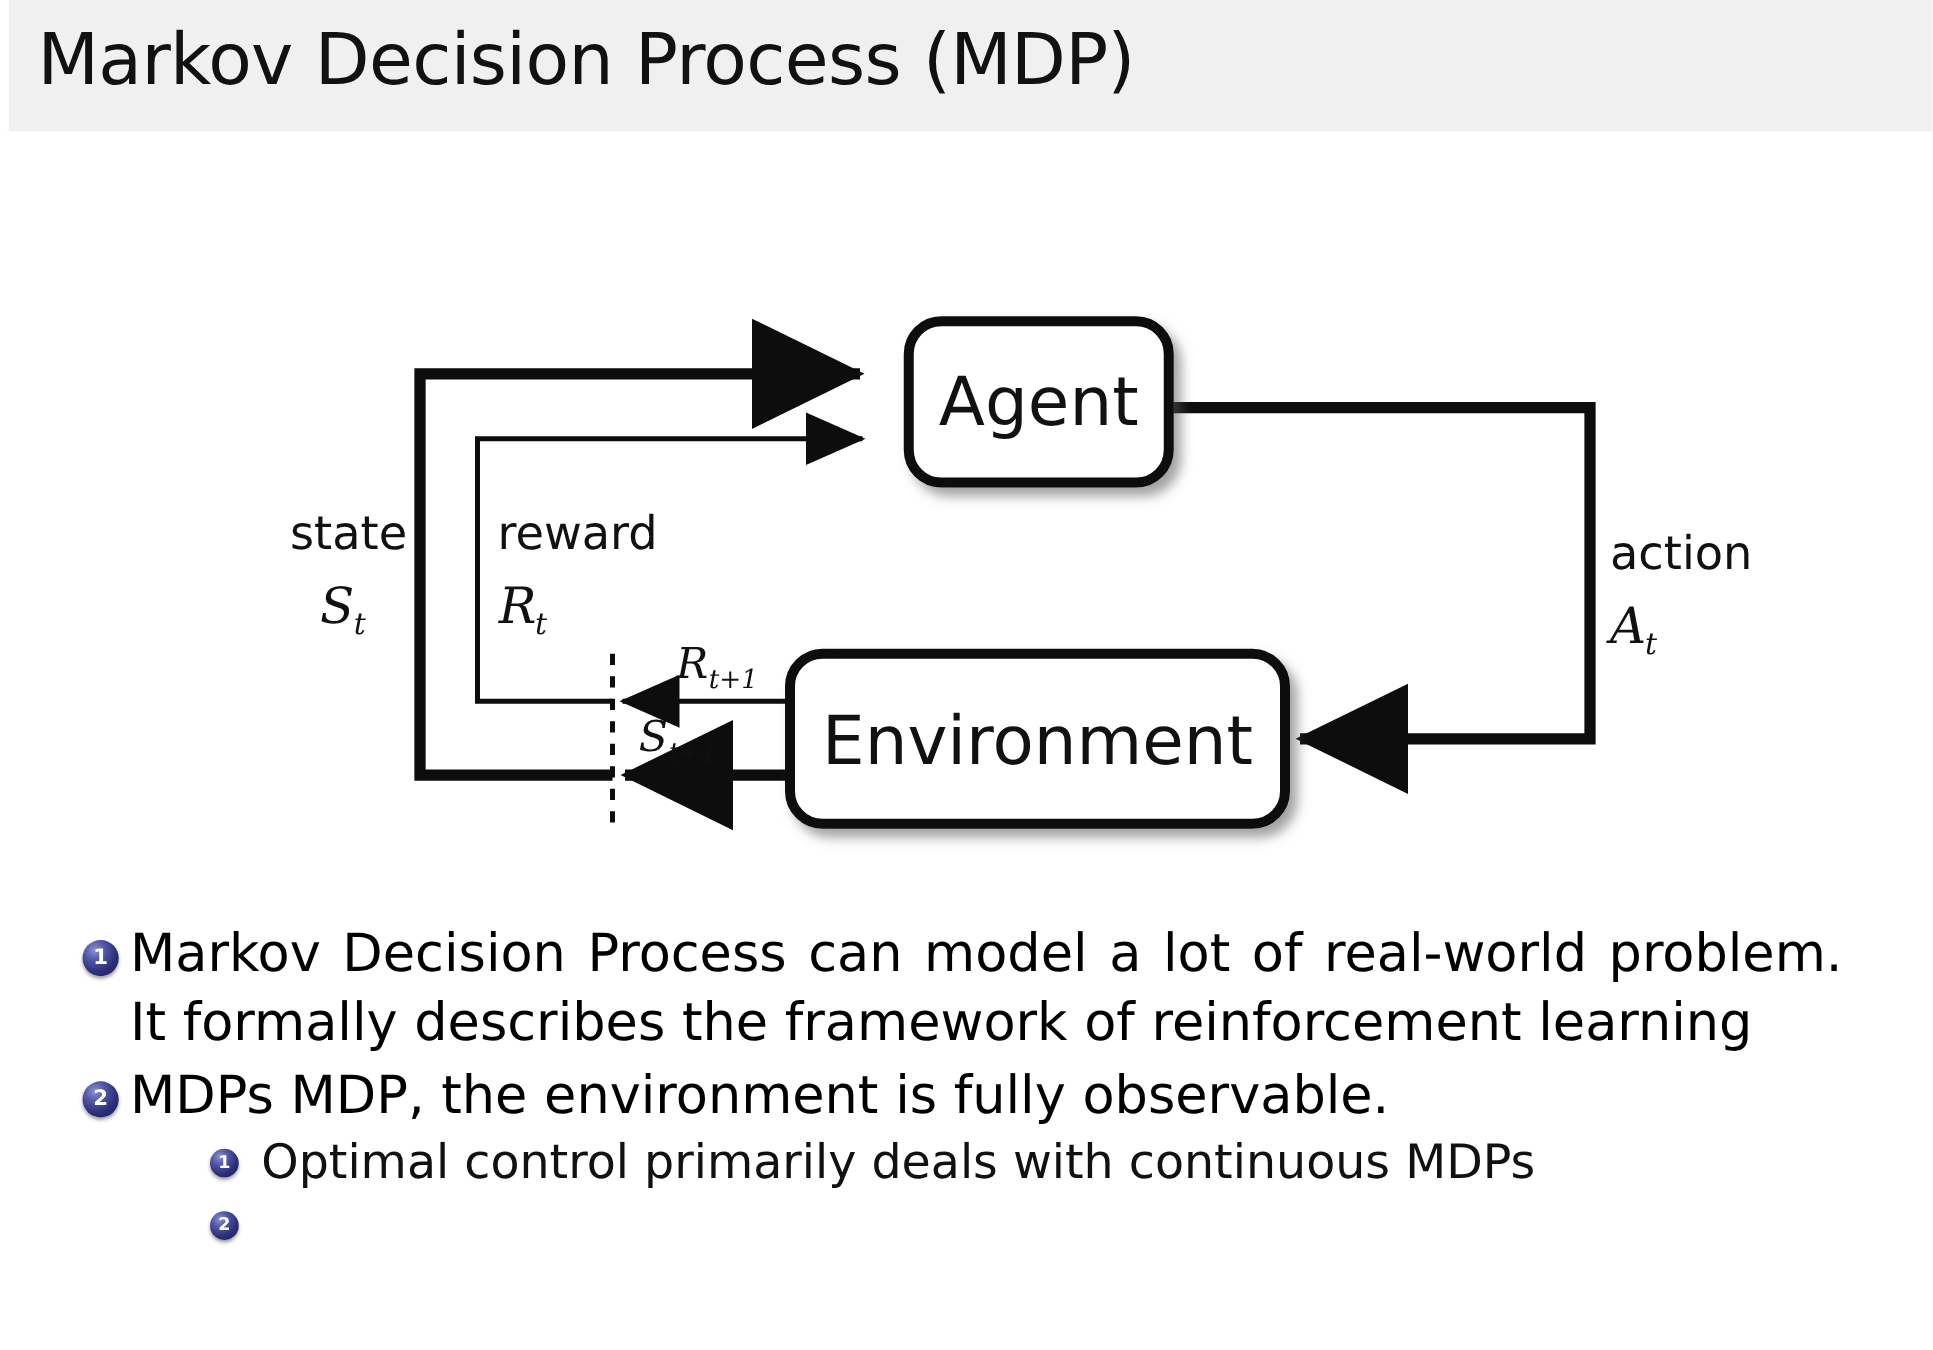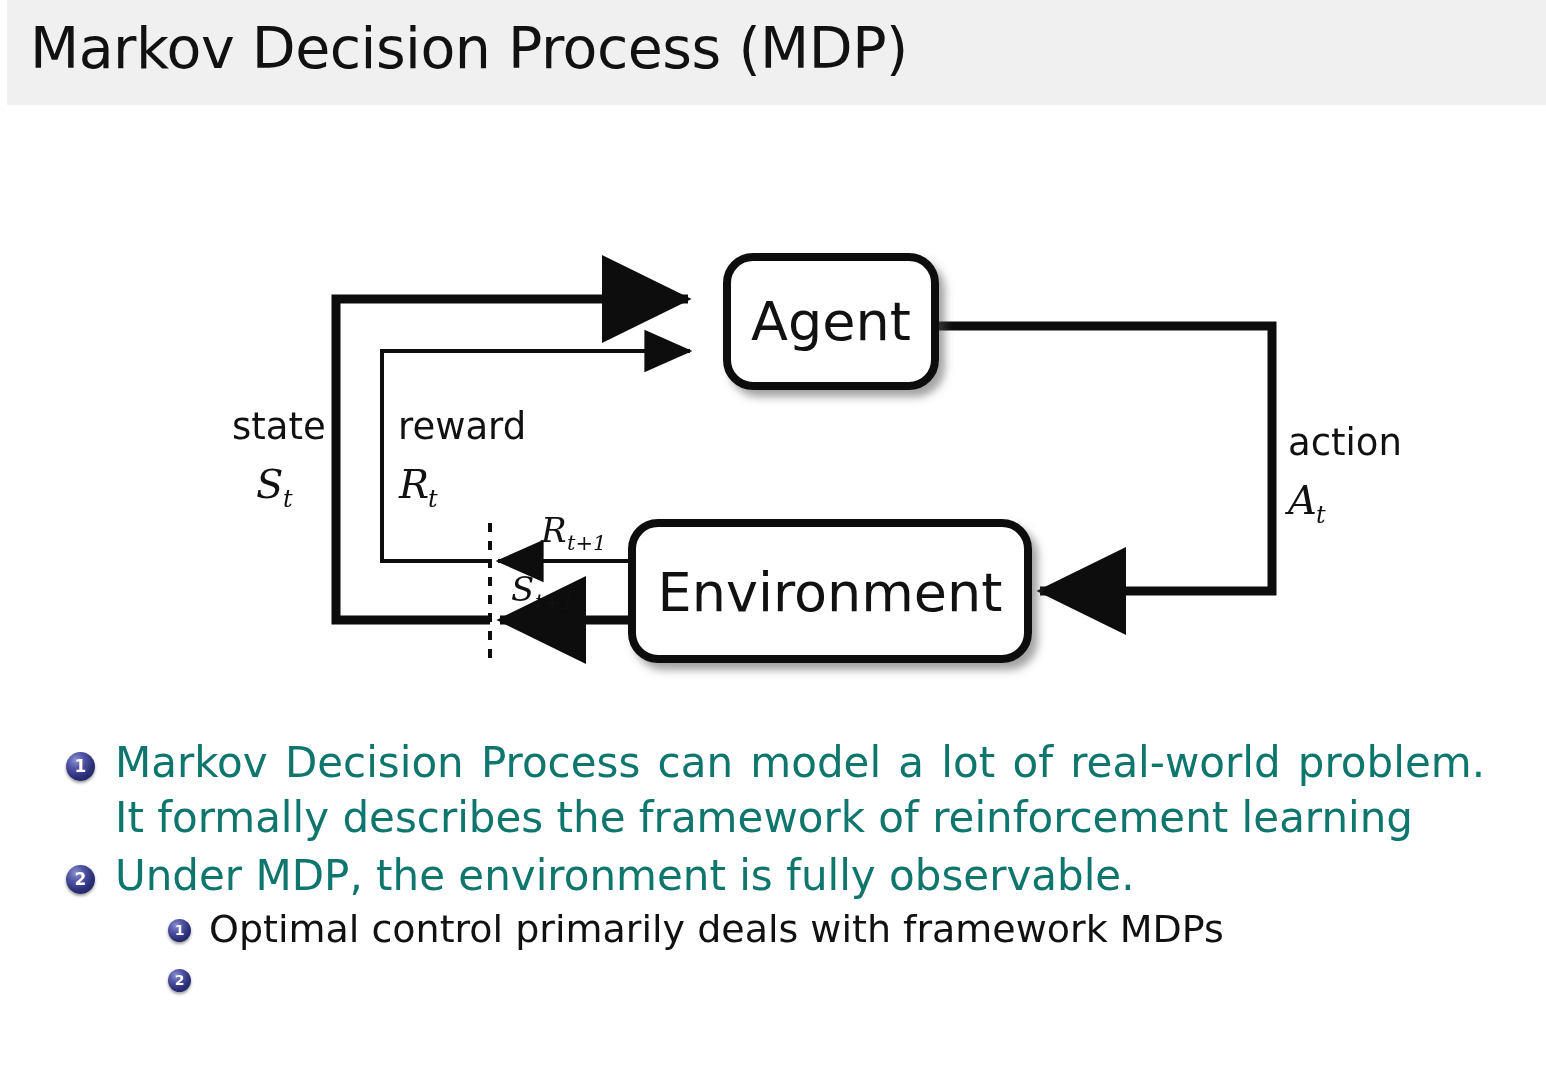--- a/index.html
+++ b/index.html
@@ -117,23 +117,23 @@
   }
   .ball-2 {
     width: 23px; height: 23px; line-height: 23px;
     font-size: 14px;
     margin-top: 14px;
   }
 
   .bullet-text-1 {
     font-family: "DejaVu Sans", "Liberation Sans", sans-serif;
     font-size: 42px;
-    color: #0f766e;
+    color: #000000;
     line-height: 1.32;
-    margin-left: 20px;
+    margin-left: 9px;
     max-width: 1370px;
     text-align: justify;
     text-justify: inter-word;
   }
   .bullet-text-1.nowrapline { text-align: left; }
   .bullet-text-2 {
     font-family: "DejaVu Sans", "Liberation Sans", sans-serif;
     font-size: 38px;
     color: #111111;
     line-height: 1.3;
@@ -228,26 +228,26 @@
 
   <div id="bullets">
 
     <div class="bullet-row lvl1">
       <span class="ball ball-1">1</span>
       <span class="bullet-text-1">Markov Decision Process can model a lot of real-world problem. It formally describes the framework of reinforcement learning</span>
     </div>
 
     <div class="bullet-row lvl1">
       <span class="ball ball-1">2</span>
-      <span class="bullet-text-1 nowrapline">Under MDP, the environment is fully observable.</span>
+      <span class="bullet-text-1 nowrapline">MDPs MDP, the environment is fully observable.</span>
     </div>
 
     <div class="bullet-row lvl2">
       <span class="ball ball-2">1</span>
-      <span class="bullet-text-2">Optimal control primarily deals with framework MDPs</span>
+      <span class="bullet-text-2">Optimal control primarily deals with continuous MDPs</span>
     </div>
 
     <div class="bullet-row lvl2">
       <span class="ball ball-2">2</span>
     </div>
 
   </div>
 
 </div>
 

